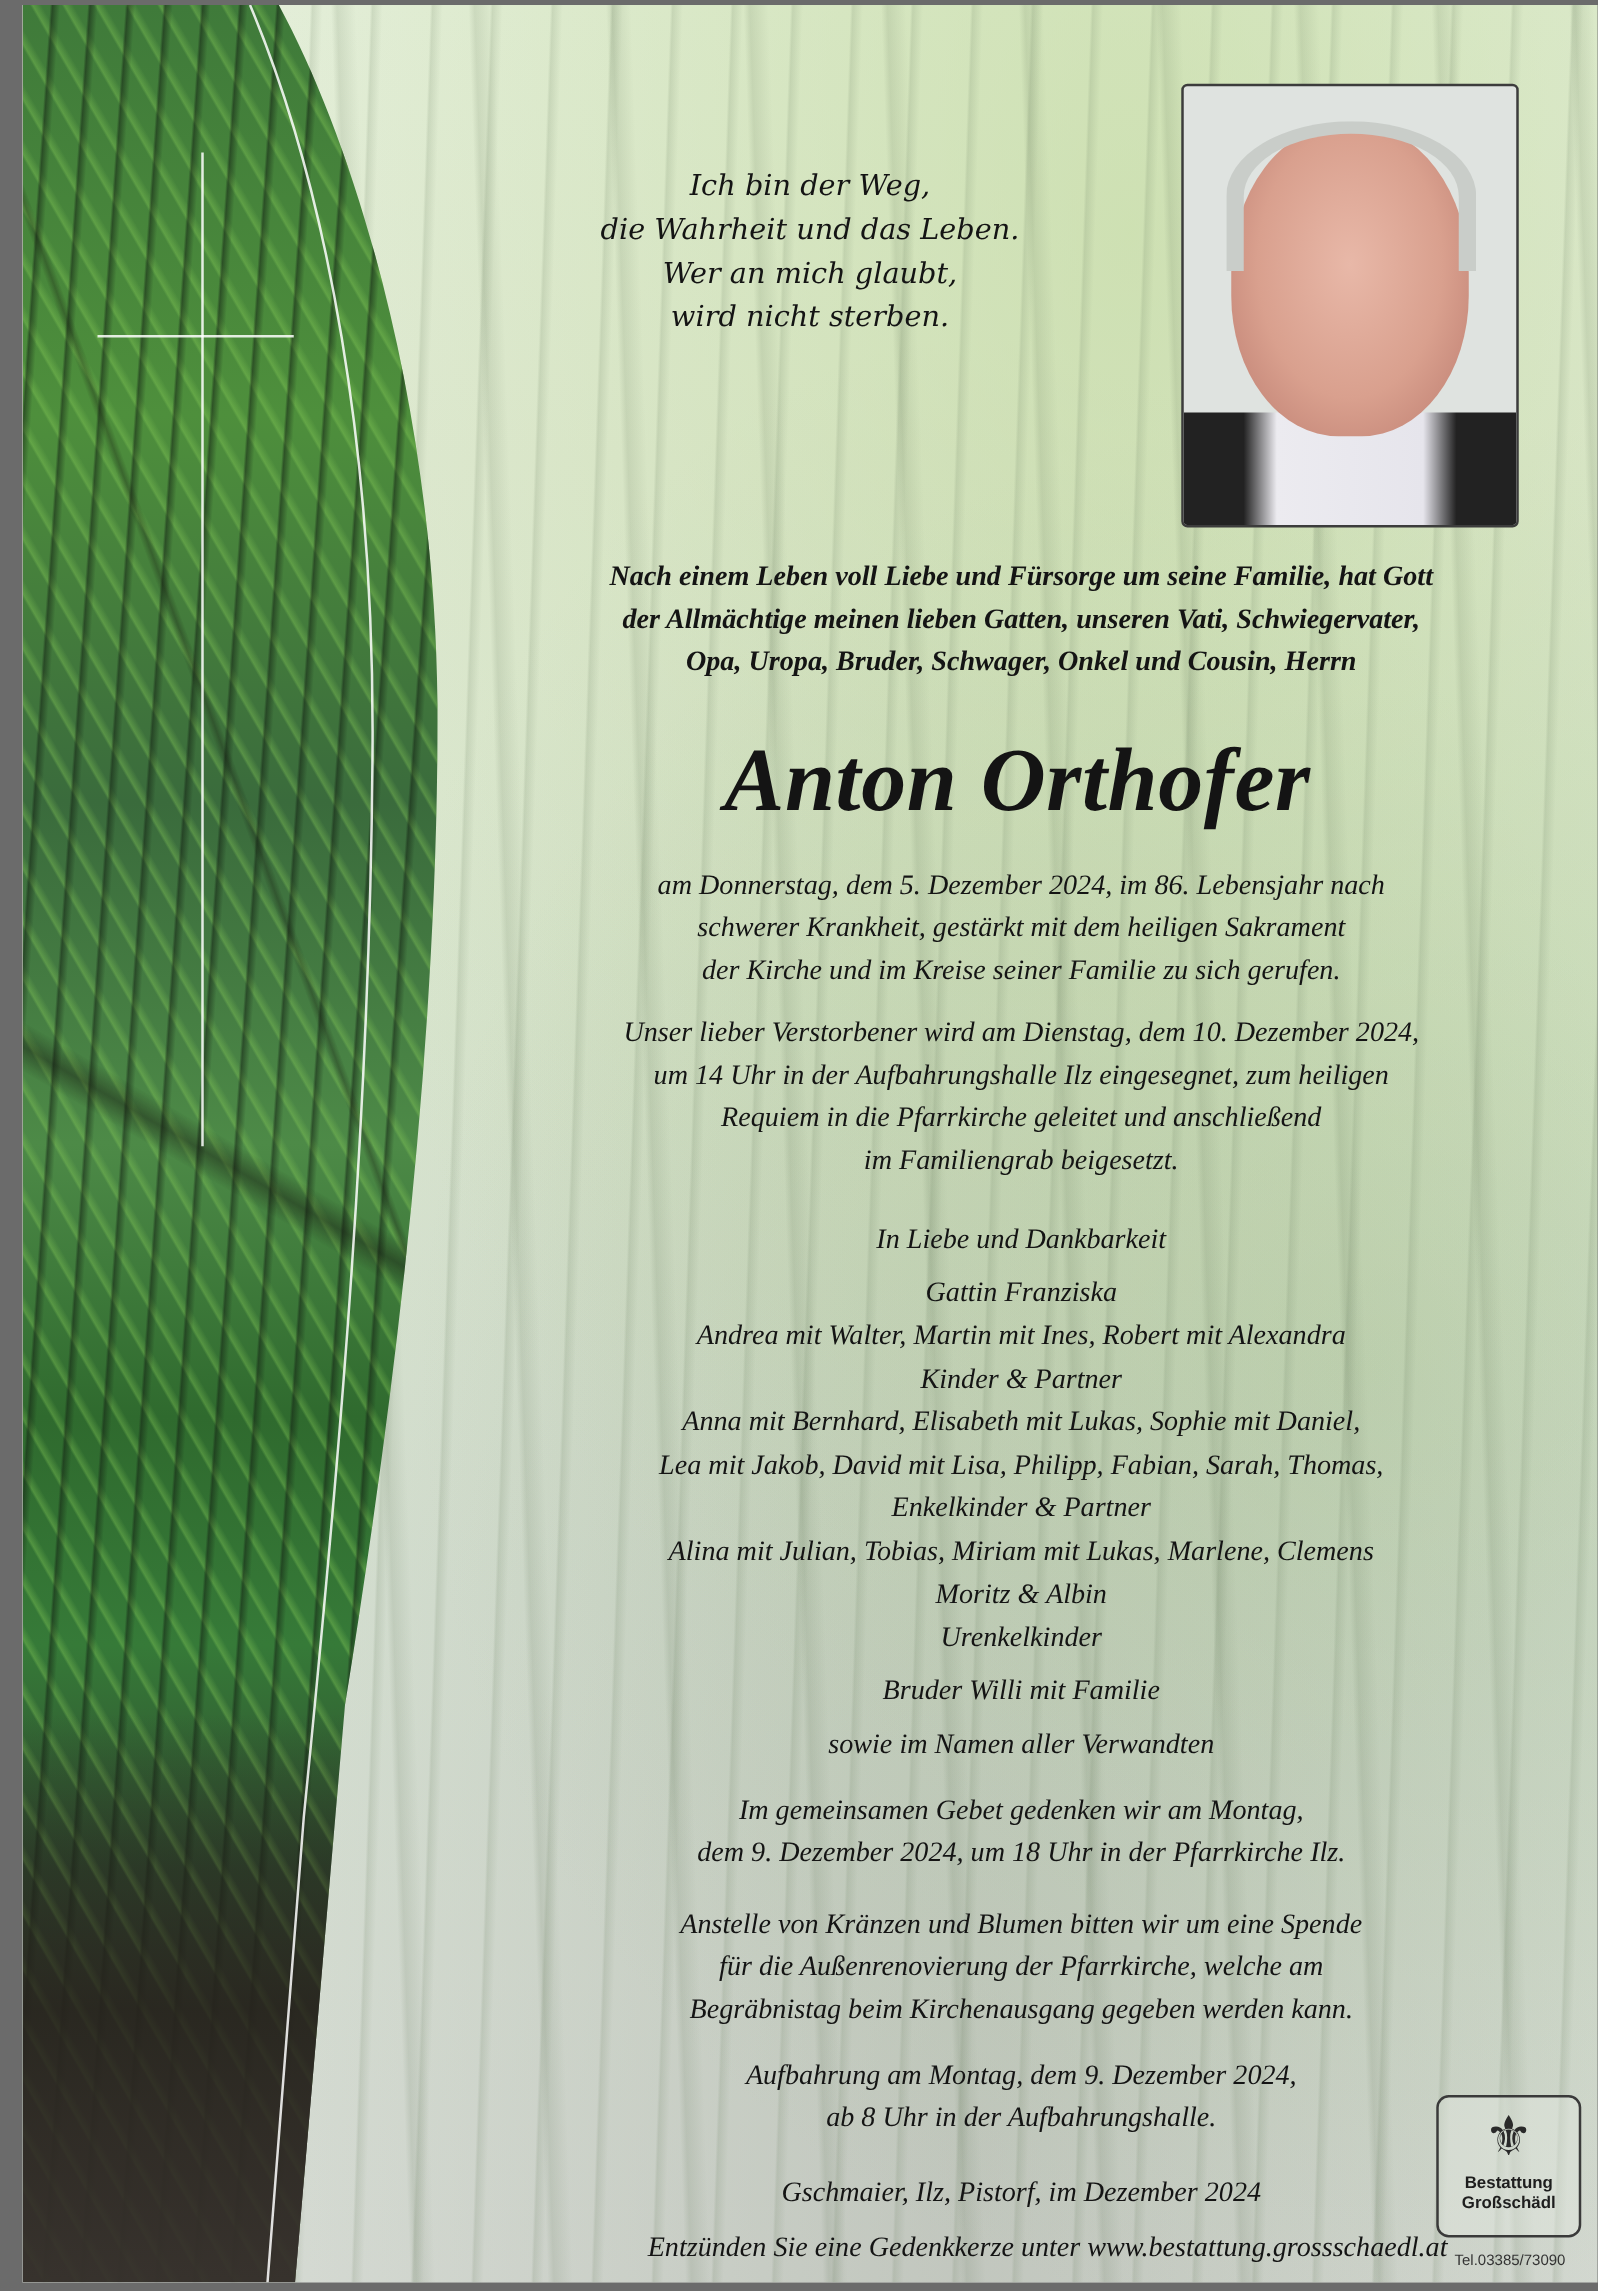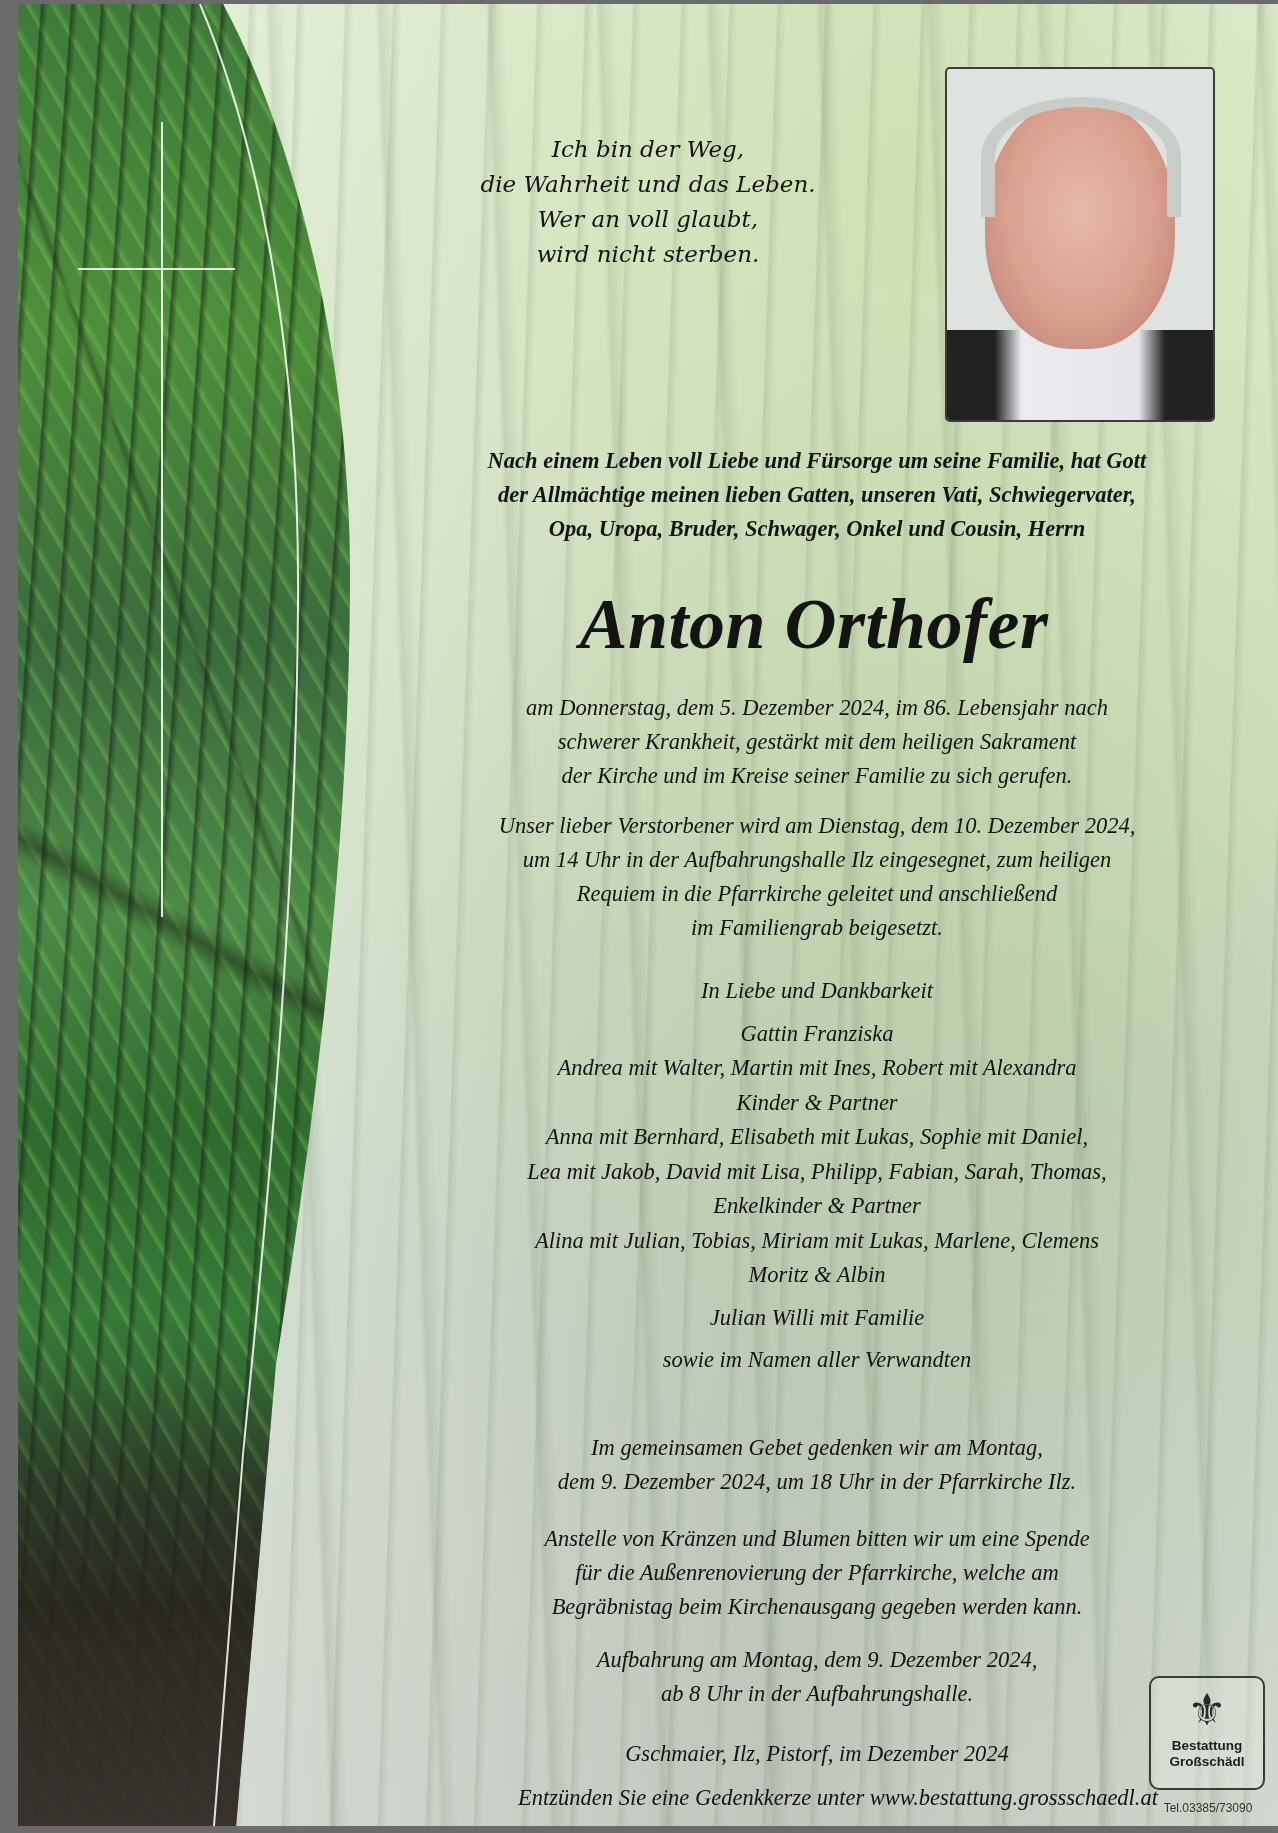--- a/index.html
+++ b/index.html
@@ -123,21 +123,21 @@
 
   <div class="photo" title="Portrait photo of the deceased">
     <div class="shirt"></div>
     <div class="head"></div>
     <div class="hair"></div>
   </div>
 
   <div class="text verse">
     <div>Ich bin der Weg,</div>
     <div>die Wahrheit und das Leben.</div>
-    <div>Wer an voll glaubt,</div>
+    <div>Wer an mich glaubt,</div>
     <div>wird nicht sterben.</div>
   </div>
 
   <div class="text body-it intro">
     <div>Nach einem Leben voll Liebe und Fürsorge um seine Familie, hat Gott</div>
     <div>der Allmächtige meinen lieben Gatten, unseren Vati, Schwiegervater,</div>
     <div>Opa, Uropa, Bruder, Schwager, Onkel und Cousin, Herrn</div>
   </div>
 
   <div class="text name">Anton Orthofer</div>
@@ -162,22 +162,23 @@
       <span>Gattin</span>
       <span class="b">Franziska</span>
     </div>
     <div><span class="b">Andrea</span><span> mit </span><span class="b">Walter, Martin</span><span> mit </span><span class="b">Ines, Robert</span><span> mit </span><span class="b">Alexandra</span></div>
     <div>Kinder &amp; Partner</div>
     <div><span class="b">Anna</span><span> mit </span><span class="b">Bernhard, Elisabeth</span><span> mit </span><span class="b">Lukas, Sophie</span><span> mit </span><span class="b">Daniel,</span></div>
     <div><span class="b">Lea</span><span> mit </span><span class="b">Jakob, David</span><span> mit </span><span class="b">Lisa, Philipp, Fabian, Sarah, Thomas,</span></div>
     <div>Enkelkinder &amp; Partner</div>
     <div><span class="b">Alina</span><span> mit </span><span class="b">Julian, Tobias, Miriam</span><span> mit </span><span class="b">Lukas, Marlene, Clemens</span></div>
     <div class="b">Moritz &amp; Albin</div>
+    <div>Urenkelkinder</div>
     <div class="gap"></div>
-    <div><span>Julian</span> <span class="b">Willi</span><span> mit </span><span class="b">Familie</span></div>
+    <div><span>Bruder</span> <span class="b">Willi</span><span> mit </span><span class="b">Familie</span></div>
     <div class="gap"></div>
     <div>sowie im Namen aller Verwandten</div>
   </div>
 
   <div class="text body-it prayer">
     <div>Im gemeinsamen Gebet gedenken wir am Montag,</div>
     <div>dem 9. Dezember 2024, um 18 Uhr in der Pfarrkirche Ilz.</div>
   </div>
 
   <div class="text body-it donation">

